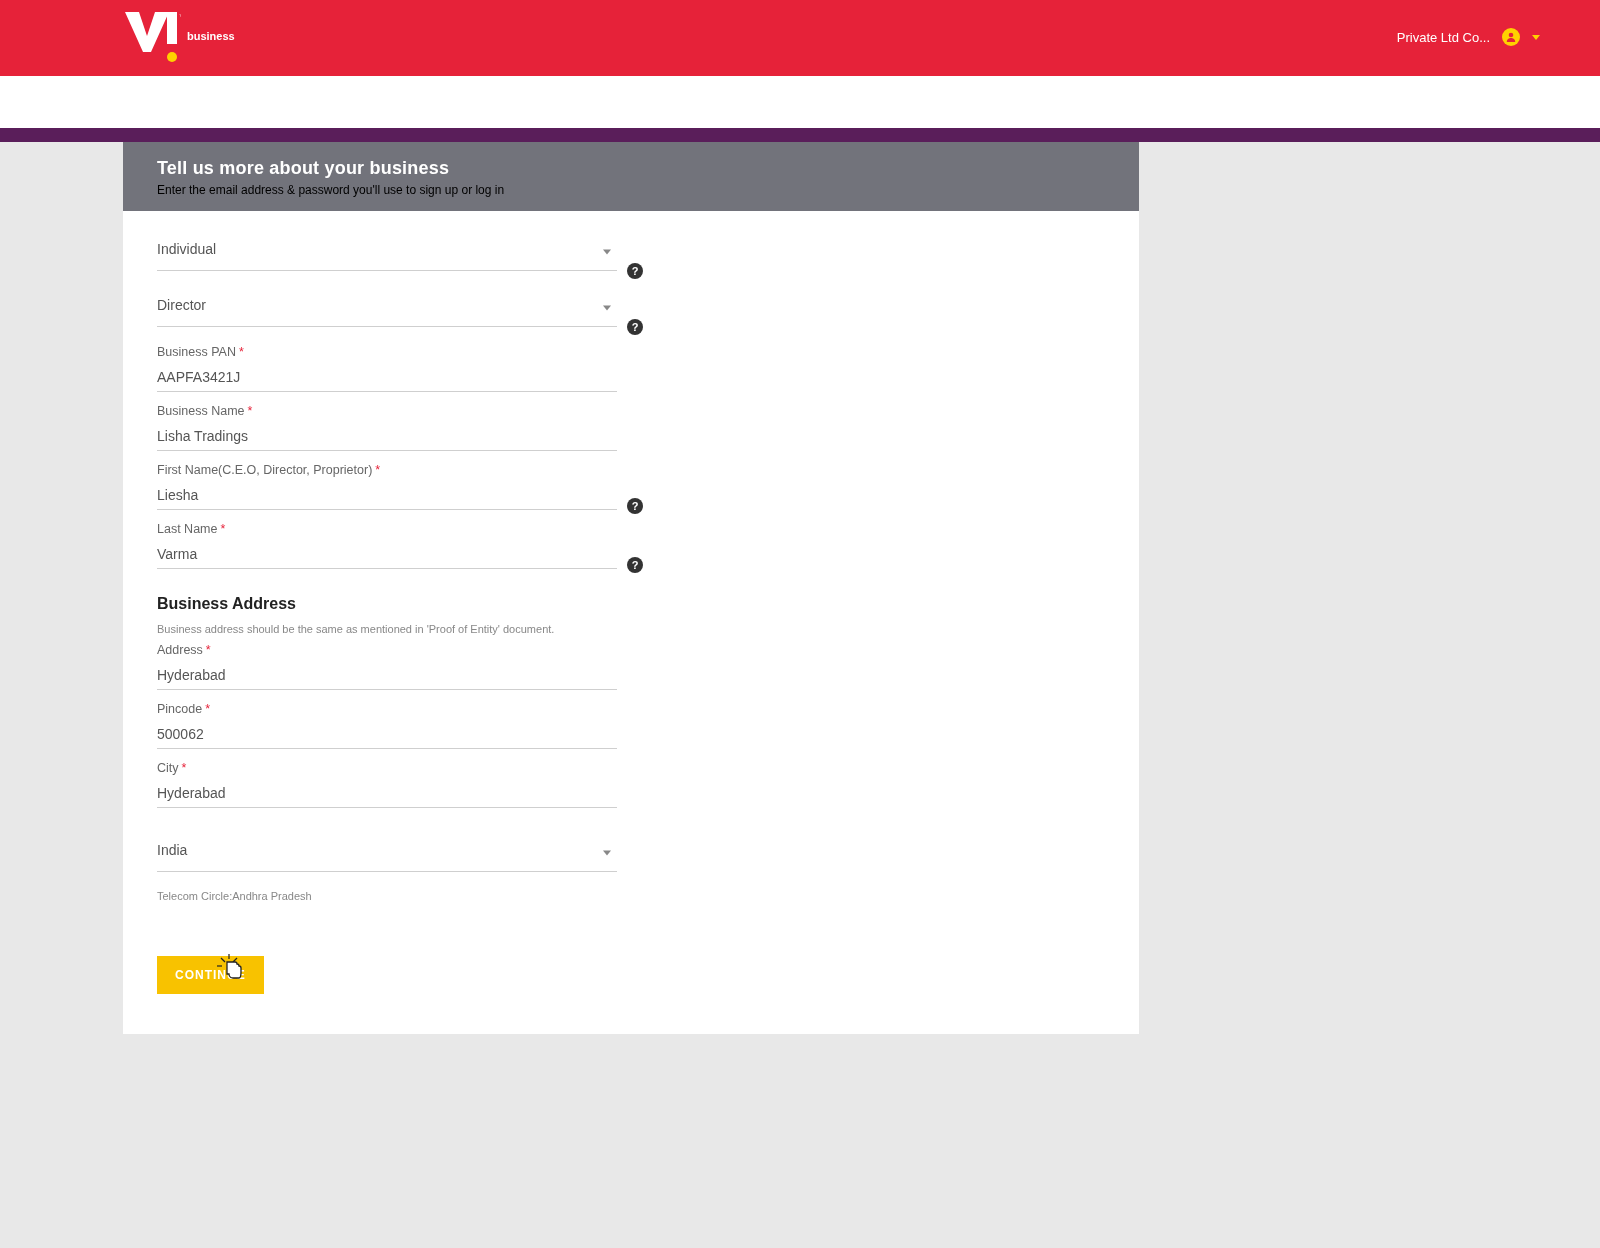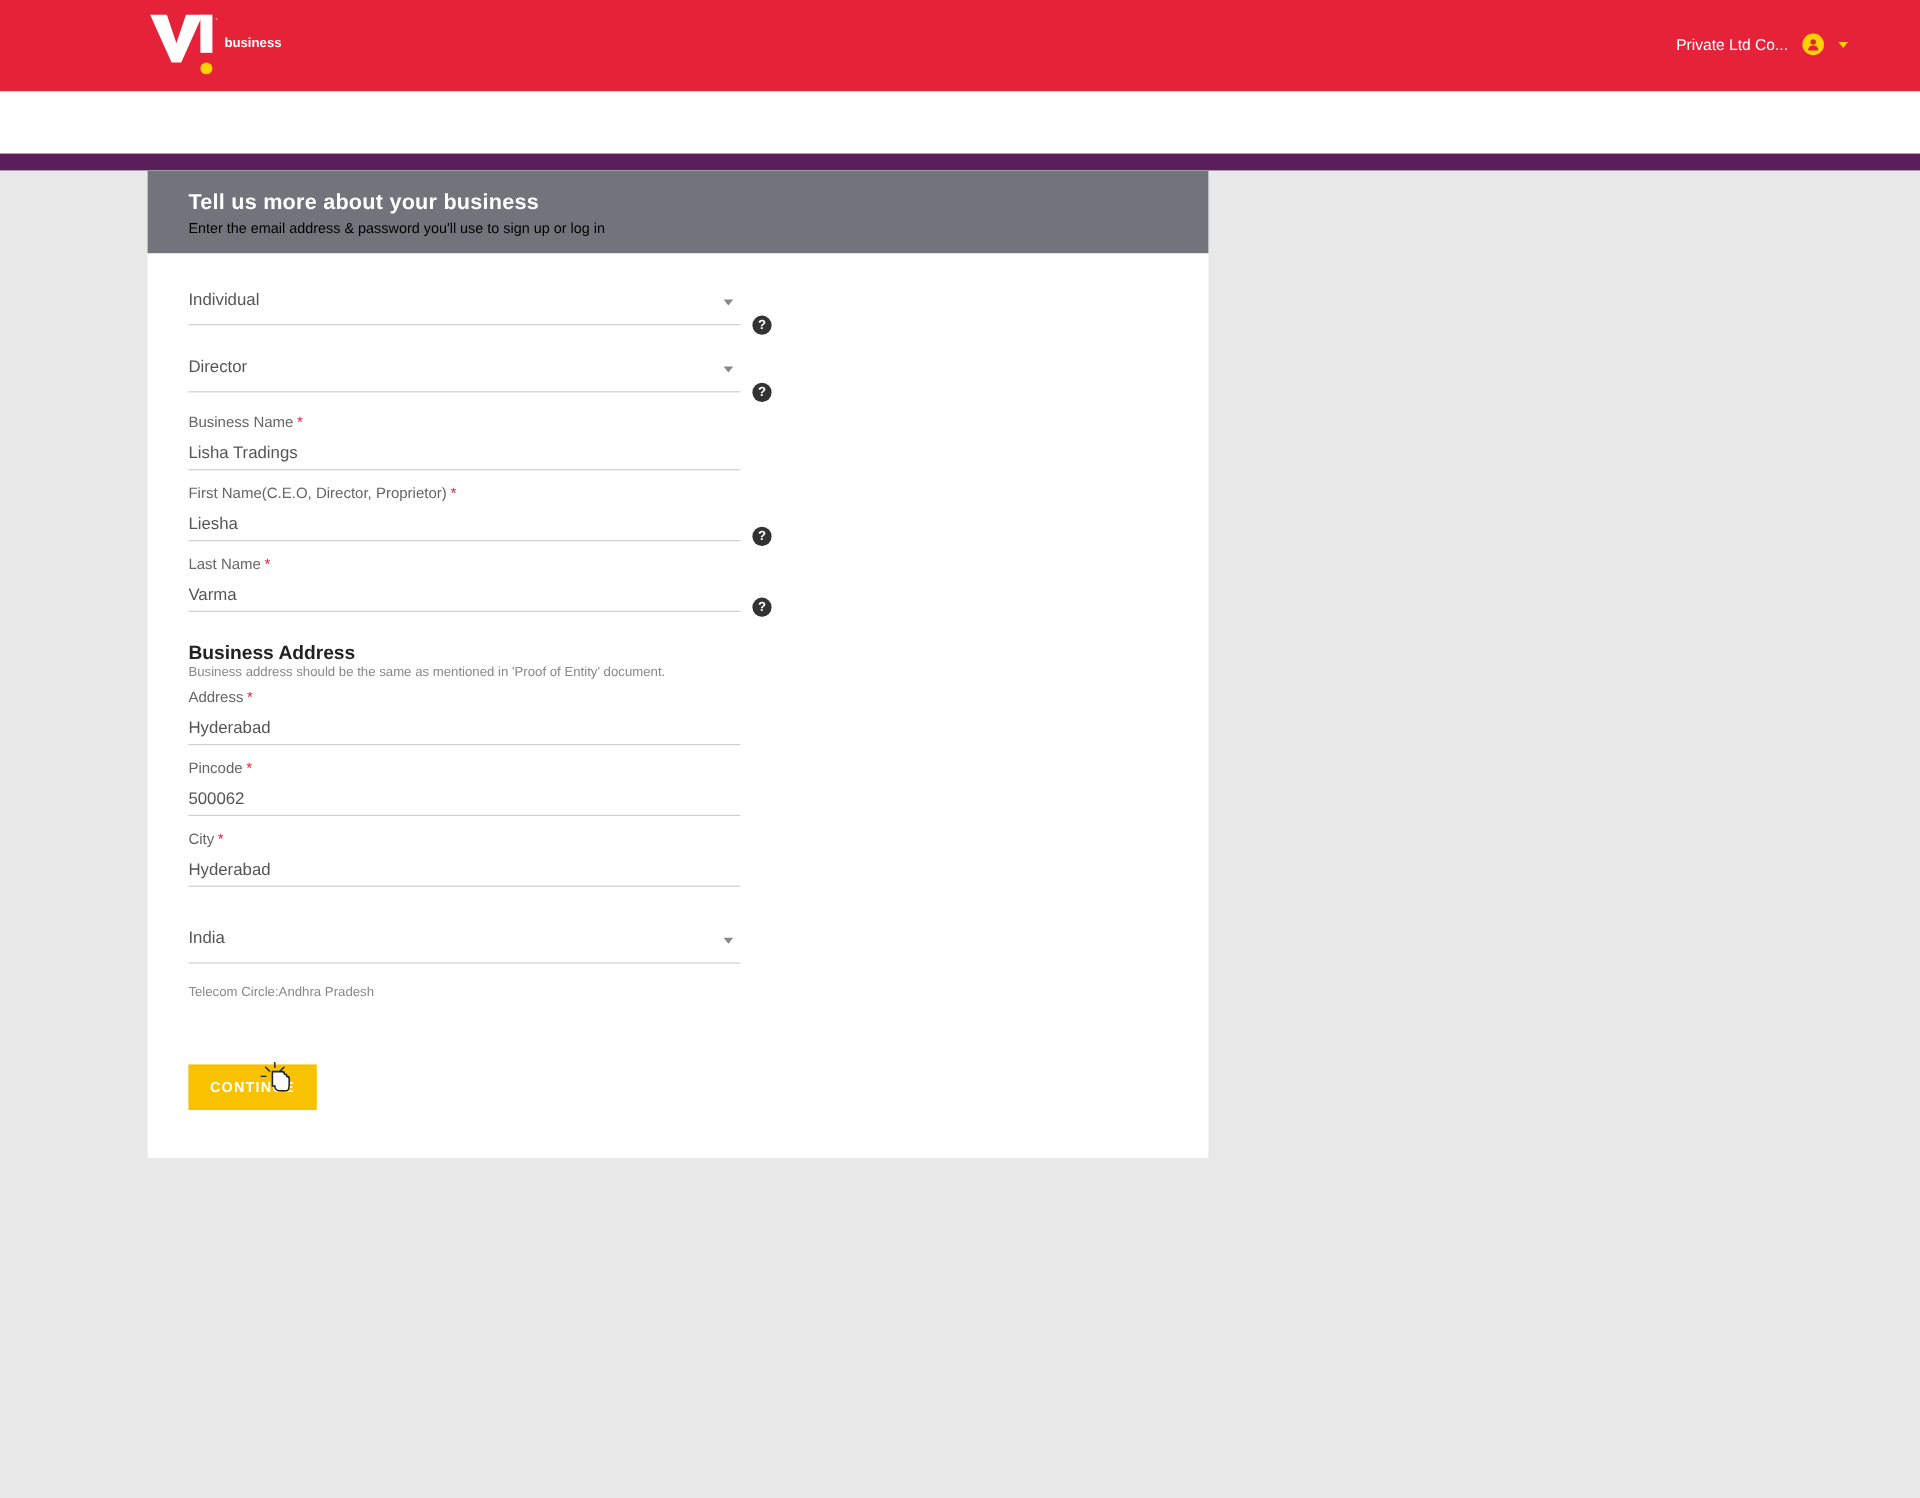--- a/index.html
+++ b/index.html
@@ -53,21 +53,21 @@
   }
   .whitestrip {
     background: white;
     height: 52px;
   }
   .purplestrip {
     background: #5a1e5a;
     height: 14px;
   }
   .page {
-    width: 884px;
+    width: 1016px;
     margin: 0 0 0 123px;
     background: white;
     min-height: 808px;
     padding-bottom: 40px;
   }
   .page-header {
     background: #72737b;
     color: white;
     padding: 16px 34px 14px 34px;
   }
@@ -134,21 +134,21 @@
     display:flex;align-items:center;justify-content:center;
     cursor:pointer;
   }
   .help-select { top: 30px; }
   .help-input { bottom: -4px; }
   .section-title {
     font-size: 16px; font-weight:700; color:#222;
     margin-top: 26px;
   }
   .section-note {
-    font-size: 11px; color:#888; margin-bottom:8px;
+    font-size: 11px; color:#888; margin-top:10px; margin-bottom:8px;
   }
   .helper-below {
     font-size:11px; color:#888; margin-top:6px;
   }
   .continue-btn {
     margin-top: 42px;
     background:#f8c200;
     color:white;
     border:none;
     font-size:12px;
@@ -208,20 +208,24 @@
     </div>
 
     <div class="field-row select-row">
       <div class="field-wrap">
         <div class="select-field">Director</div>
         <span class="select-arrow"></span>
       </div>
       <span class="help-icon help-select">?</span>
     </div>
 
+    <div class="field-row">
+      <label class="label"><span>Business PAN</span><span class="req">*</span></label>
+      <input class="text-field" value="AAPFA3421J" style="">
+    </div>
 
     <div class="field-row">
       <label class="label"><span>Business Name</span><span class="req">*</span></label>
       <input class="text-field" value="Lisha Tradings" style="">
     </div>
 
     <div class="field-row">
       <label class="label"><span>First Name(C.E.O, Director, Proprietor)</span><span class="req">*</span></label>
       <input class="text-field" value="Liesha" style="">
       <span class="help-icon help-input">?</span>

